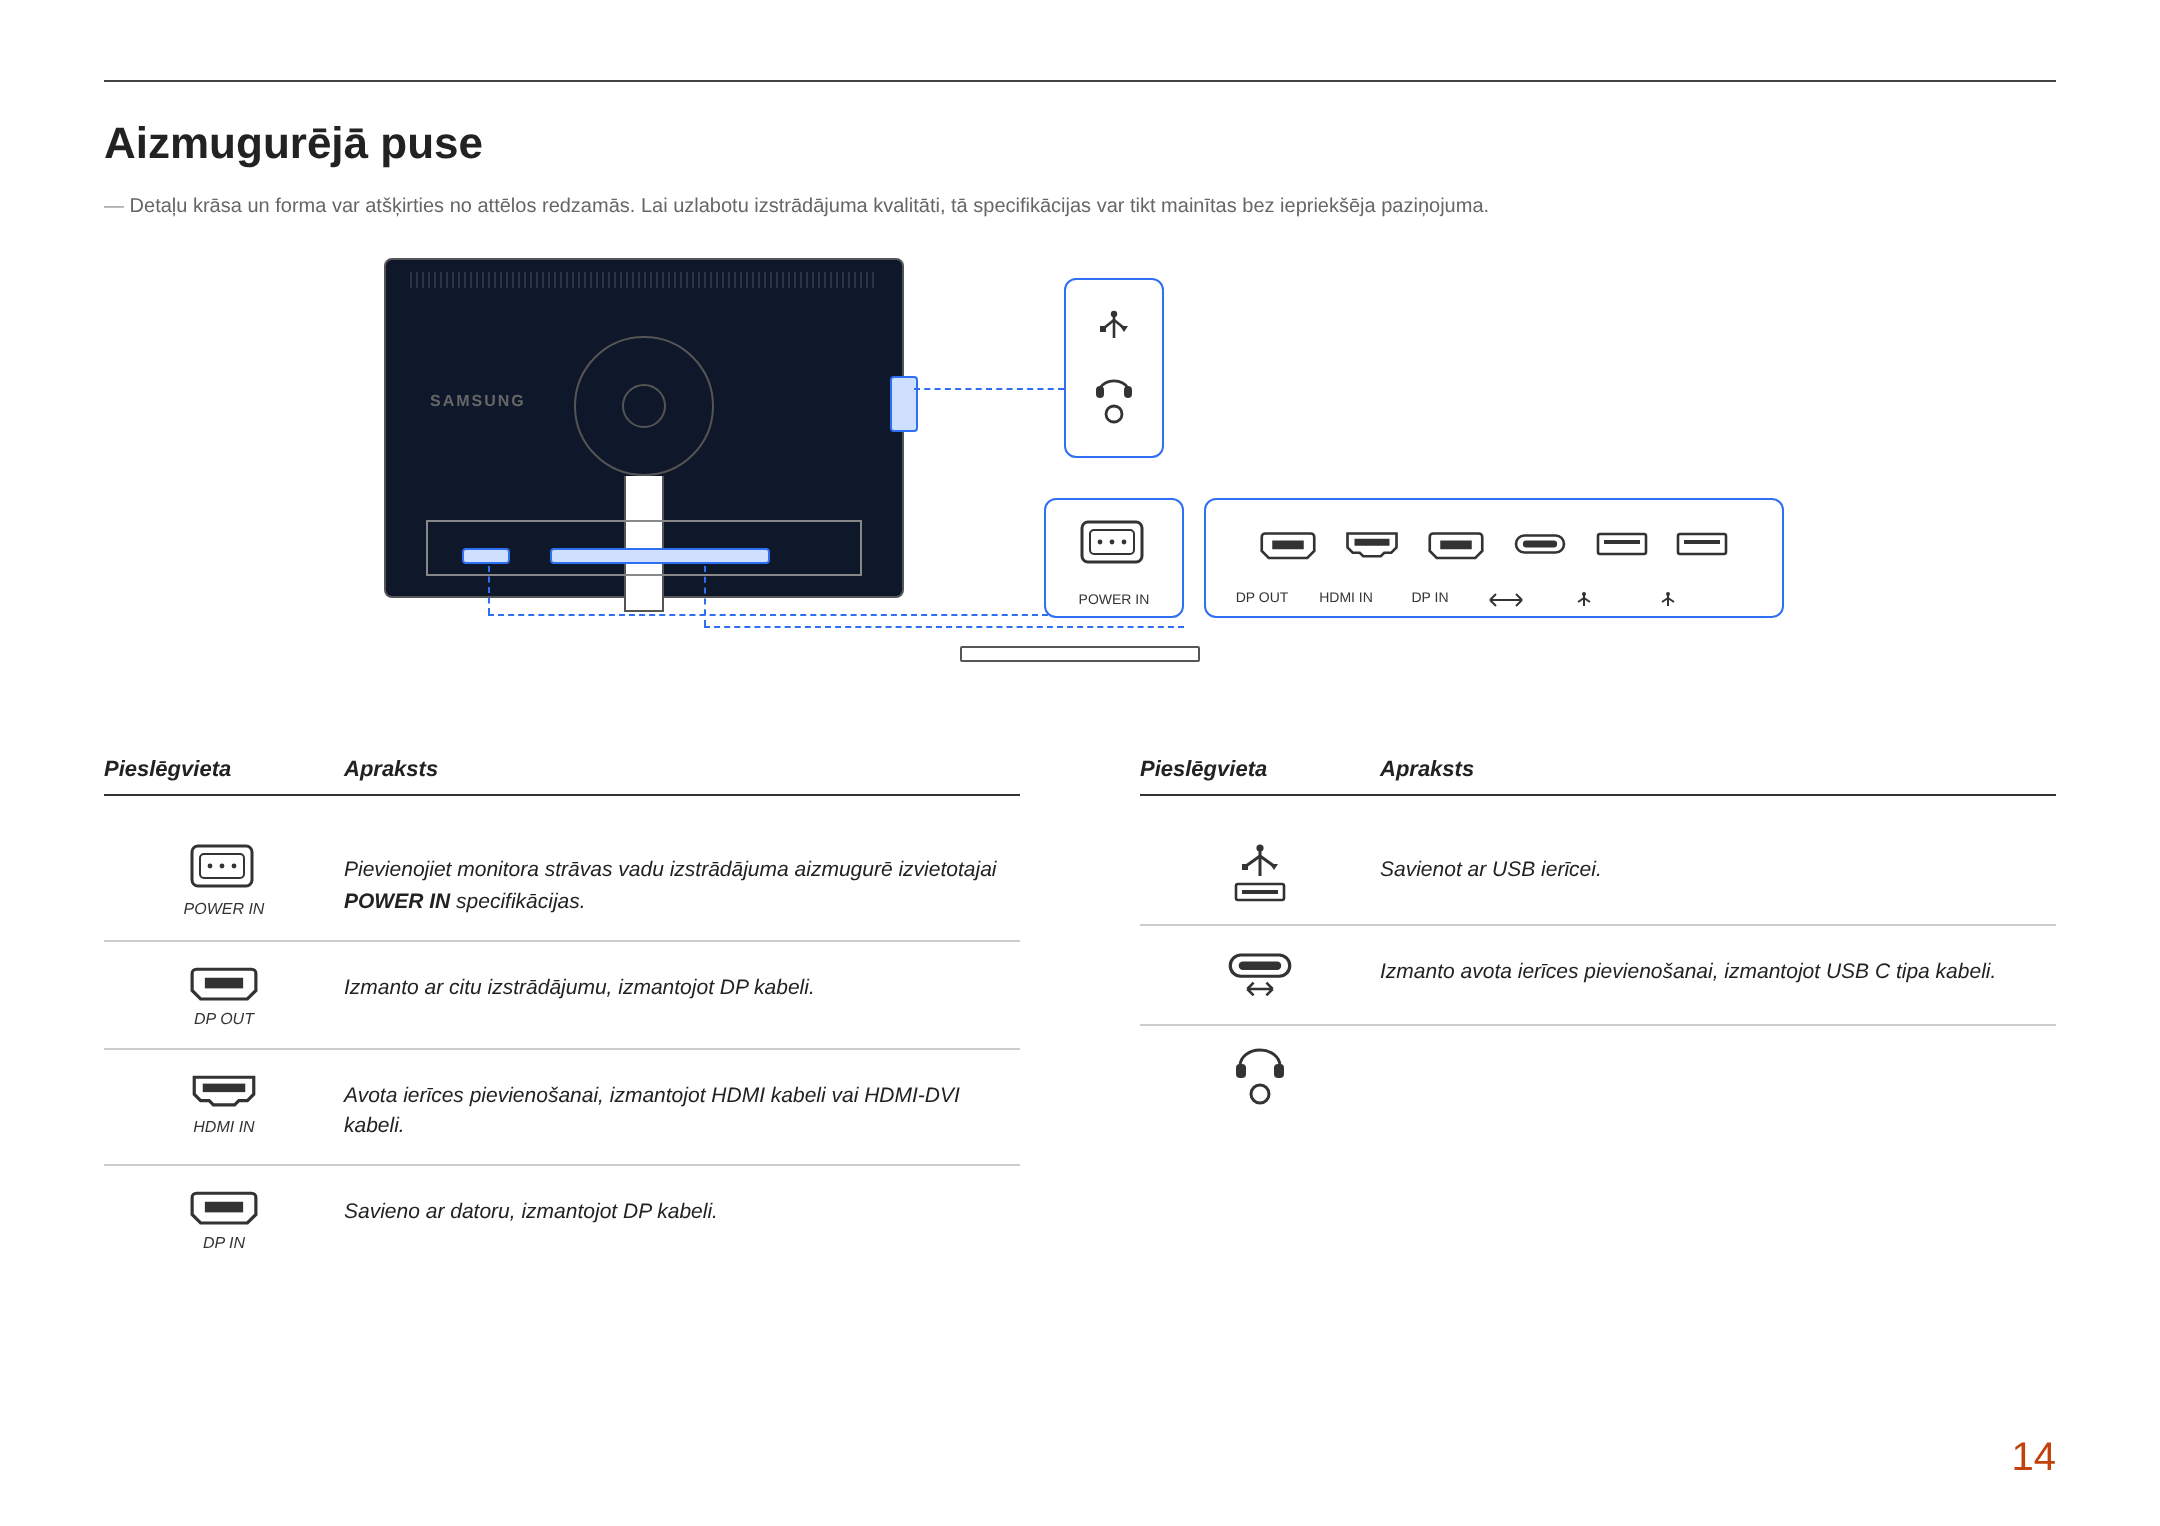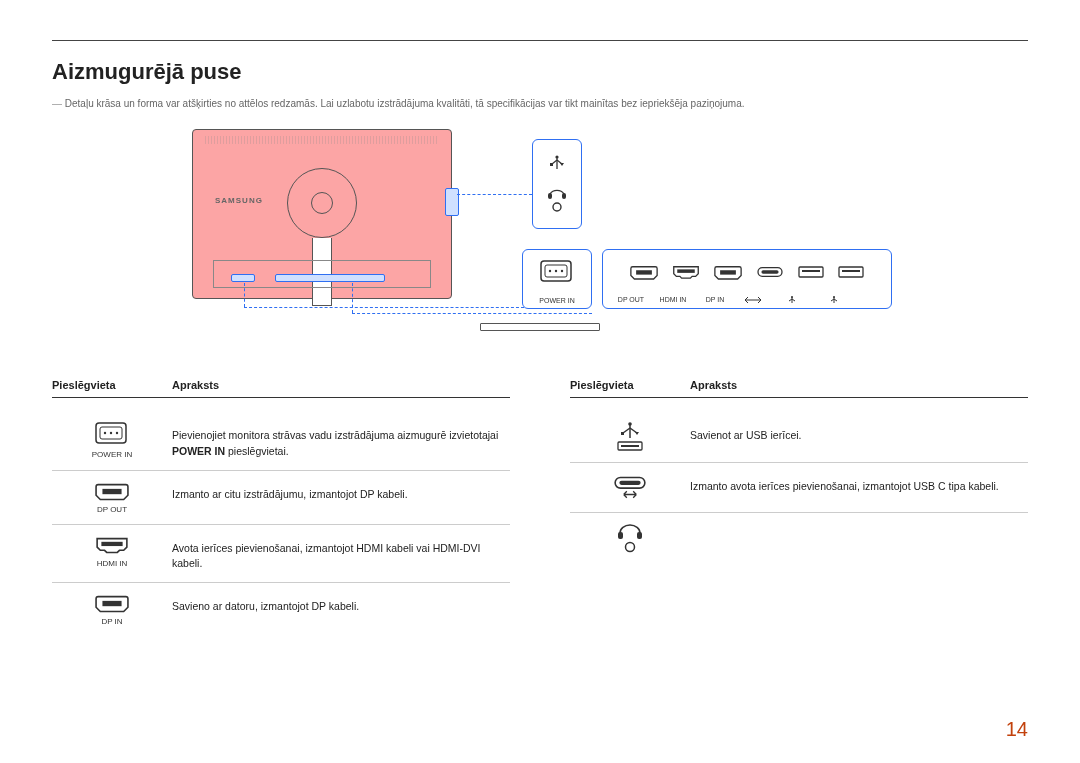--- a/index.html
+++ b/index.html
@@ -12,21 +12,21 @@
     color: #222;
   }
   .page { padding: 40px 52px 0 52px; }
   .rule { border-top: 1px solid #444; margin-bottom: 18px; }
   h1 { font-size: 22px; font-weight: 700; margin-bottom: 12px; }
   .note { font-size: 10px; color: #666; margin-bottom: 18px; line-height: 1.4; }
   .note-dash::before { content: "― "; color: #999; }
   .diagram-area { position: relative; height: 230px; margin-bottom: 20px; }
   .monitor {
     position: absolute; left: 140px; top: 0; width: 260px; height: 170px;
-    border: 1.5px solid #555; border-radius: 4px; background: #fca5a5;
+    border: 1.5px solid #555; border-radius: 4px; background: #0f172a;
   }
   .monitor .brand { position: absolute; left: 22px; top: 66px; font-size: 8px; font-weight: bold; letter-spacing: 1px; color: #666; }
   .mount {
     position: absolute; left: 50%; top: 38px; transform: translateX(-50%);
     width: 70px; height: 70px; border: 1.5px solid #555; border-radius: 50%;
   }
   .mount::after {
     content:""; position:absolute; left:50%; top:50%; transform:translate(-50%,-50%);
     width:20px; height:20px; border:1.5px solid #555; border-radius:50%;
   }
@@ -53,21 +53,21 @@
   .callout-power { left:470px; top:120px; width:70px; height:60px; padding-bottom:14px; flex-direction:column; }
   .callout-power .lbl { position:absolute; bottom:4px; font-size:7px; color:#333; }
   .callout-ports { left:550px; top:120px; width:290px; height:60px; padding-bottom:14px; }
   .callout-ports .row { display:flex; gap:14px; align-items:center; }
   .callout-ports .labels { position:absolute; bottom:4px; left:0; right:0; display:flex; gap:14px; justify-content:flex-start; padding:0 14px; font-size:7px; color:#333; }
   .labels span { width:28px; text-align:center; }
 
   .ico { display:inline-flex; align-items:center; justify-content:center; }
   svg { display:block; }
 
-  .tables { display:flex; gap:60px; }
+  .tables { display:flex; gap:60px;font-style:italic; }
   .tbl { flex:1; }
   .thead { display:flex; border-bottom:1px solid #333; padding-bottom:6px; margin-bottom:14px; font-size:11px; font-weight:bold; }
   .thead .c1 { width:120px; }
   .trow { display:flex; align-items:flex-start; border-bottom:1px solid #ccc; padding:10px 0; min-height:50px; }
   .trow:last-child { border-bottom:none; }
   .trow .c1 { width:120px; display:flex; flex-direction:column; align-items:center; gap:4px; }
   .trow .c1 .plabel { font-size:8px; color:#333; }
   .trow .c2 { flex:1; font-size:10.5px; line-height:1.5; padding-top:6px; }
   .bold { font-weight: bold; }
 
@@ -243,21 +243,21 @@
       </div>
       <div class="trow">
         <div class="c1">
             <span class="ico">
               <svg width="34" height="24">
                 <use href="#i-power"></use>
               </svg>
             </span>
             <span class="plabel">POWER IN</span>
           </div>
-        <div class="c2"><span>Pievienojiet monitora strāvas vadu izstrādājuma aizmugurē izvietotajai </span><span class="bold">POWER IN</span><span> pieslēgvietai.</span></div>
+        <div class="c2"><span>Pievienojiet monitora strāvas vadu izstrādājuma aizmugurē izvietotajai </span><span class="bold">POWER IN</span><span> specifikācijas.</span></div>
       </div>
       <div class="trow">
         <div class="c1">
             <span class="ico">
               <svg width="34" height="20" viewBox="0 0 32 18">
                 <use href="#i-dp"></use>
               </svg>
             </span>
             <span class="plabel">DP OUT</span>
           </div>

